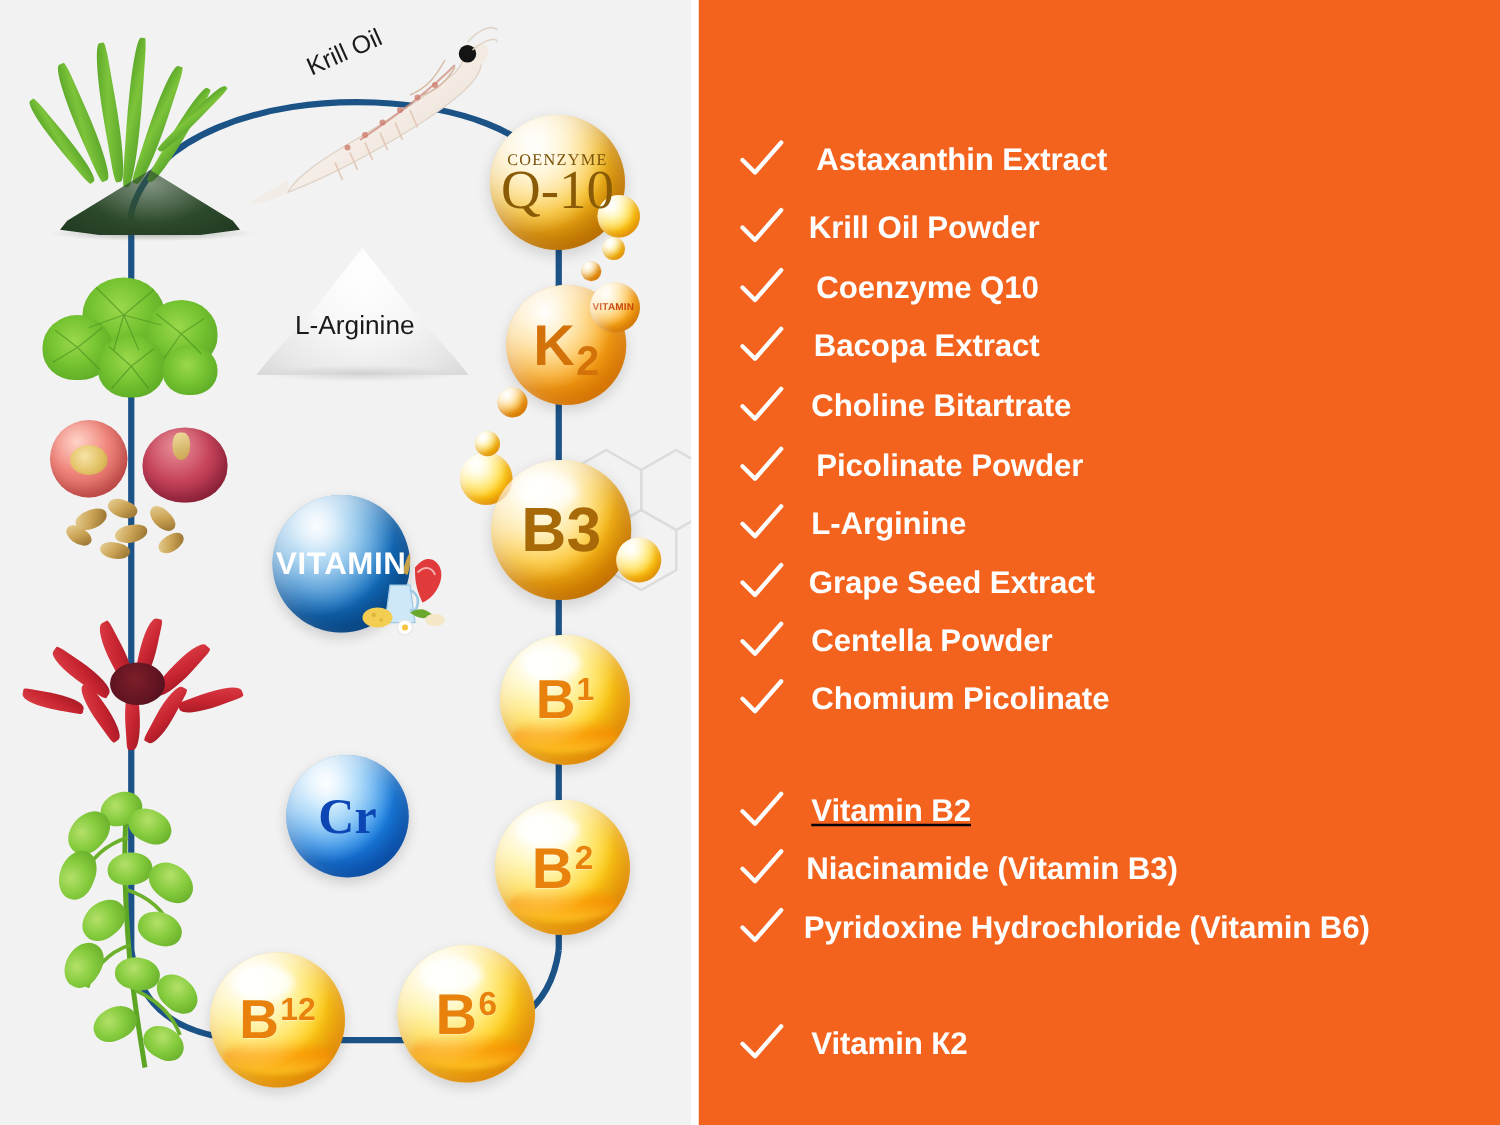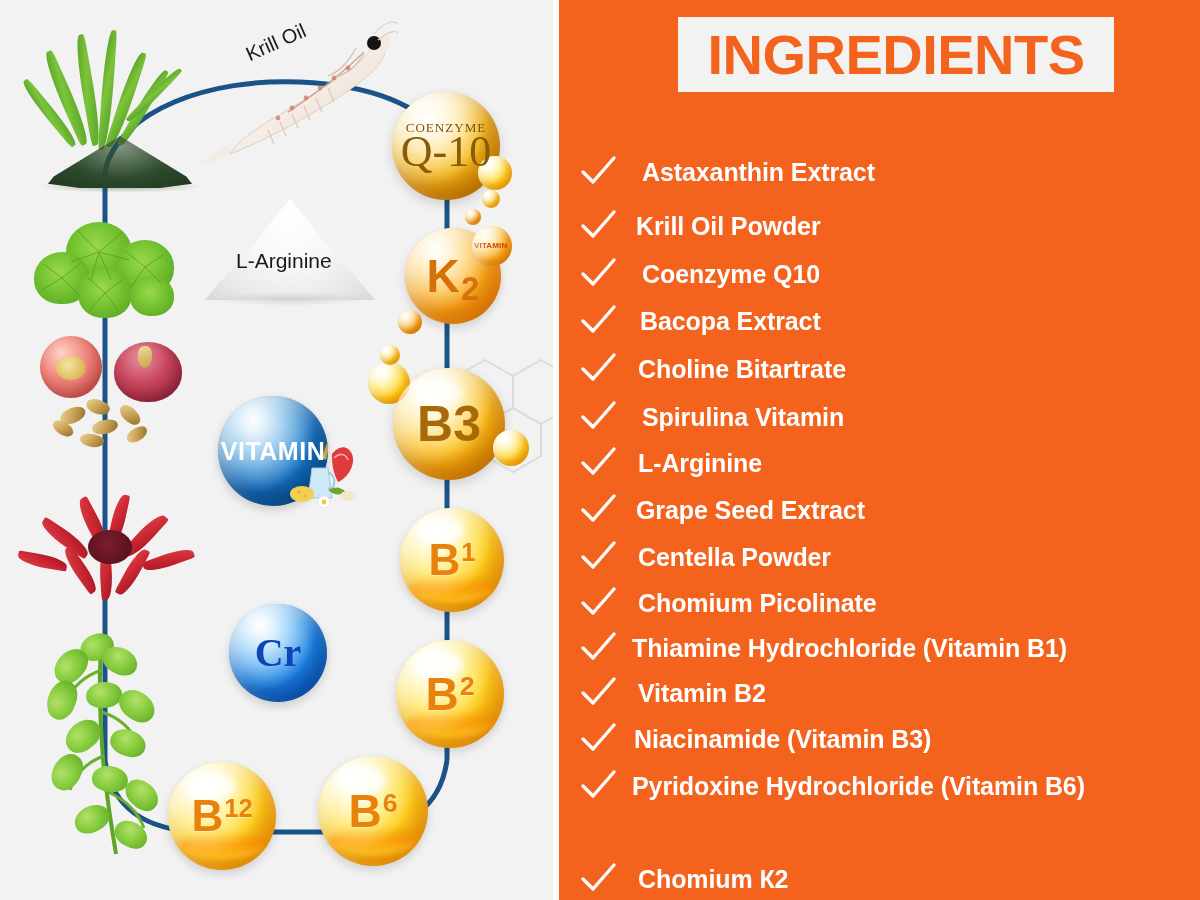--- a/index.html
+++ b/index.html
@@ -121,21 +121,21 @@
     background: #f2f2f0; display: flex; align-items: center; justify-content: center;
   }
   #title-text {
     color: #f4631e; font-size: 56px; font-weight: bold; letter-spacing: -0.5px;
     line-height: 1; font-family: "Liberation Sans", sans-serif;
   }
   #ing-list {
     position: absolute; left: 0; top: 105px; width: 641px; height: 760px;
   }
   .ing-row {
-    position: absolute; left: 3px; display: flex; align-items: center; height: 40px; margin-top: 44px;
+    position: absolute; left: 14px; display: flex; align-items: center; height: 40px;
   }
   .check {
     width: 40px; height: 34px; flex: 0 0 40px; margin-left: 18px;
     position: relative;
   }
   .check svg { position: absolute; left: 0; top: 0; }
   .ing-label {
     color: #ffffff; font-size: 25px; font-weight: bold; white-space: nowrap;
     letter-spacing: -0.1px;
   }
@@ -436,23 +436,20 @@
       <div class="bac-leaf" style="left:96px; top:152px; width:36px; height:26px; transform:rotate(42deg);"></div>
       <div class="bac-leaf" style="left:46px; top:176px; width:36px; height:26px; transform:rotate(-26deg);"></div>
       <div class="bac-leaf" style="left:86px; top:192px; width:34px; height:25px; transform:rotate(30deg);"></div>
     </div>
 
   </div>
 
   <div id="divider"></div>
 
   <div id="right-panel">
-    <div id="title-box">
-      <span id="title-text">INGREDIENTS</span>
-    </div>
     <div id="ing-list">
         <div class="ing-row" style="top: 3px;">
           <span class="check">
             <svg width="40" height="34" viewBox="0 0 40 34">
               <path d="M3,17 L13,27 L34,3" fill="none" stroke="#ffffff" stroke-width="3.4" stroke-linecap="round" stroke-linejoin="round"></path>
             </svg>
           </span>
           <span class="ing-label" style="margin-left: 22px;">Astaxanthin Extract</span>
         </div>
         <div class="ing-row" style="top: 57px; align-items: center;">
@@ -486,21 +483,21 @@
             </svg>
           </span>
           <span class="ing-label" style="margin-left: 20px;">Bacopa Extract</span>
         </div>
         <div class="ing-row" style="top: 248px;">
           <span class="check">
             <svg width="40" height="34" viewBox="0 0 40 34">
               <path d="M3,17 L13,27 L34,3" fill="none" stroke="#ffffff" stroke-width="3.4" stroke-linecap="round" stroke-linejoin="round"></path>
             </svg>
           </span>
-          <span class="ing-label" style="margin-left: 22px;">Spirulina Vitamin</span>
+          <span class="ing-label" style="margin-left: 22px;">Picolinate Powder</span>
         </div>
         <div class="ing-row" style="top: 294px;">
           <span class="check">
             <svg width="40" height="34" viewBox="0 0 40 34">
               <path d="M3,17 L13,27 L34,3" fill="none" stroke="#ffffff" stroke-width="3.4" stroke-linecap="round" stroke-linejoin="round"></path>
             </svg>
           </span>
           <span class="ing-label" style="margin-left: 18px;">L-Arginine</span>
         </div>
         <div class="ing-row" style="top: 341px;">
@@ -520,29 +517,21 @@
           <span class="ing-label" style="margin-left: 18px;">Centella Powder</span>
         </div>
         <div class="ing-row" style="top: 434px;">
           <span class="check">
             <svg width="40" height="34" viewBox="0 0 40 34">
               <path d="M3,17 L13,27 L34,3" fill="none" stroke="#ffffff" stroke-width="3.4" stroke-linecap="round" stroke-linejoin="round"></path>
             </svg>
           </span>
           <span class="ing-label" style="margin-left: 18px; text-align: center;">Chomium Picolinate</span>
         </div>
-        <div class="ing-row" style="top: 479px;">
-          <span class="check">
-            <svg width="40" height="34" viewBox="0 0 40 34">
-              <path d="M3,17 L13,27 L34,3" fill="none" stroke="#ffffff" stroke-width="3.4" stroke-linecap="round" stroke-linejoin="round"></path>
-            </svg>
-          </span>
-          <span class="ing-label" style="margin-left: 12px;">Thiamine Hydrochloride (Vitamin B1)</span>
-        </div>
-        <div class="ing-row" style="top: 524px;">
+        <div class="ing-row" style="top: 524px; text-decoration: underline;">
           <span class="check">
             <svg width="40" height="34" viewBox="0 0 40 34">
               <path d="M3,17 L13,27 L34,3" fill="none" stroke="#ffffff" stroke-width="3.4" stroke-linecap="round" stroke-linejoin="round"></path>
             </svg>
           </span>
           <span class="ing-label" style="margin-left: 18px;">Vitamin B2</span>
         </div>
         <div class="ing-row" style="top: 570px;">
           <span class="check">
             <svg width="40" height="34" viewBox="0 0 40 34">
@@ -558,18 +547,18 @@
             </svg>
           </span>
           <span class="ing-label" style="margin-left: 12px;">Pyridoxine Hydrochloride (Vitamin B6)</span>
         </div>
         <div class="ing-row" style="top: 710px;">
           <span class="check">
             <svg width="40" height="34" viewBox="0 0 40 34">
               <path d="M3,17 L13,27 L34,3" fill="none" stroke="#ffffff" stroke-width="3.4" stroke-linecap="round" stroke-linejoin="round"></path>
             </svg>
           </span>
-          <span class="ing-label" style="margin-left: 18px;">Chomium К2</span>
+          <span class="ing-label" style="margin-left: 18px;">Vitamin К2</span>
         </div>
       </div>
   </div>
 
 </div>
 
 </body></html>

